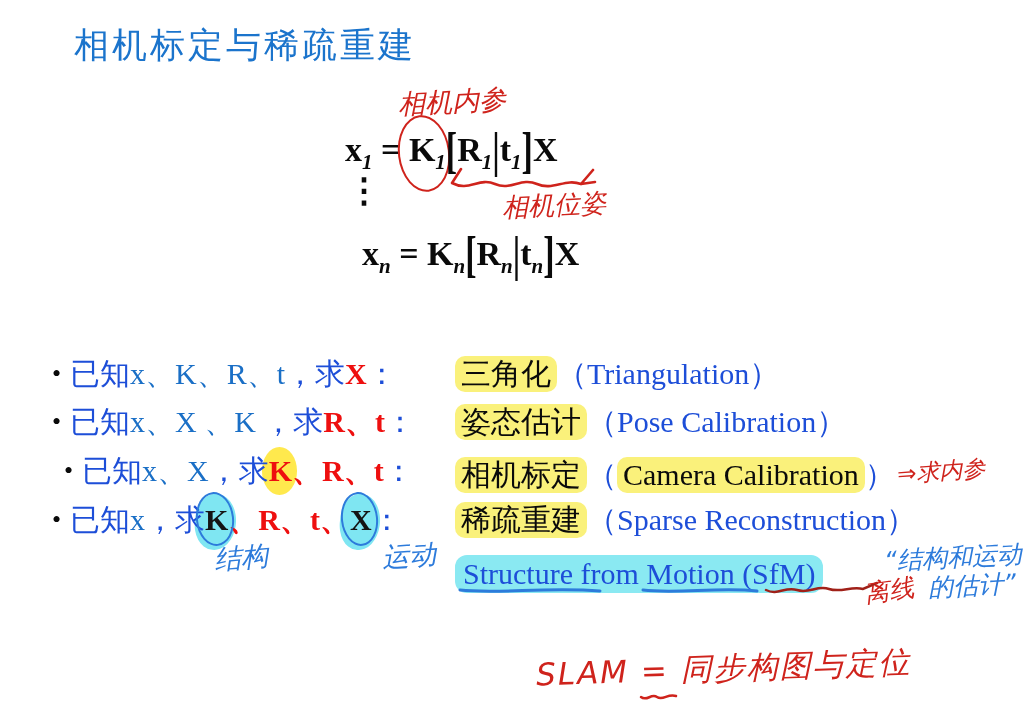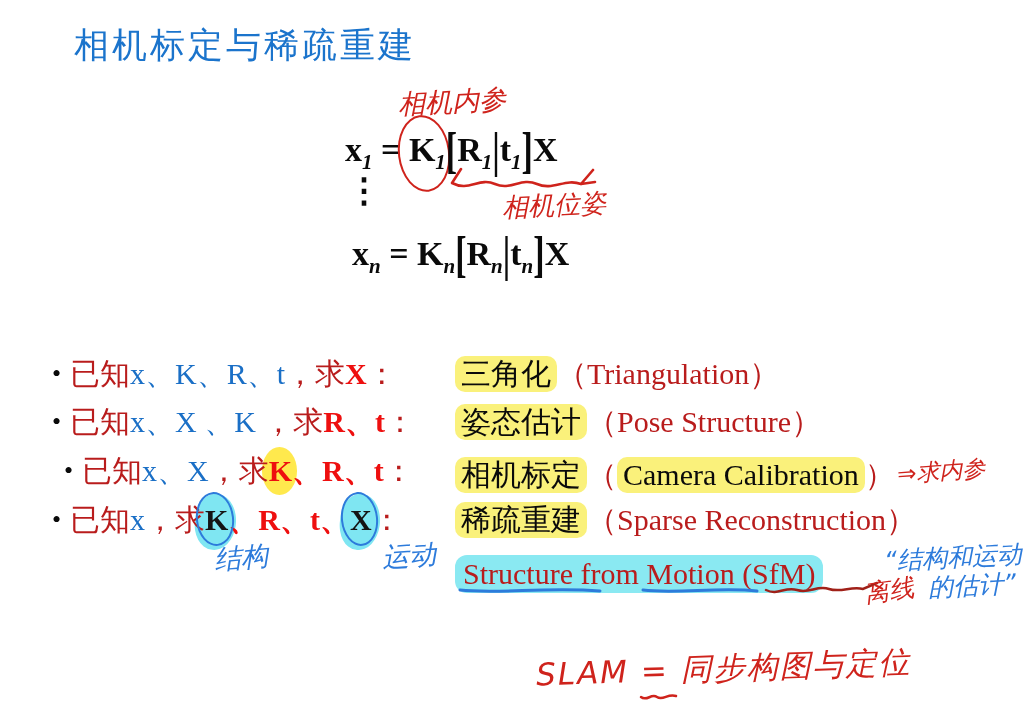--- a/index.html
+++ b/index.html
@@ -21,21 +21,21 @@
 
   
   .hw{font-family:"DejaVu Sans",sans-serif;font-style:italic;white-space:nowrap;}
   .hw-red{color:#cf231c;}
   .hw-blue{color:#2d7bdb;}
 
   
   .brow{font-size:30px;line-height:44px;white-space:nowrap;}
   .blue{color:#1a6fc6;font-weight:normal;}
   .red{color:#ee0f0f;font-weight:bold;}
-  .blk{color:#b91c1c;}
+  .blk{color:#1d4ed8;}
   .bmark{display:inline-block;width:18px;font-size:26px;vertical-align:2px;}
   .desc{left:455px;text-align:right;}
   .hl-y{background:#faf17b;border-radius:10px;padding:1px 6px 2px 6px;}
   .hl-c{background:#8ae9f2;border-radius:12px;padding:2px 8px 3px 8px;}
 
   
   .kyellow{position:relative;display:inline-block;}
   .kyellow::before{content:"";position:absolute;left:-7px;right:-5px;top:-2px;bottom:-2px;
         background:#ffe94d;border-radius:50%;z-index:-1;}
   .mark-cyan{position:relative;display:inline-block;color:#141414;font-weight:bold;}
@@ -61,36 +61,36 @@
   </div>
 
   <svg class="abs" style="left:447px;top:166px;" width="165" height="30" viewBox="0 0 165 30">
     <path d="M14,3 L5,17 M5,17 C 22,26 32,11 48,18 C 64,25 74,11 90,18 C 106,25 118,12 134,18 M134,18 L146,4 M134,18 L148,16" fill="none" stroke="#cf231c" stroke-width="2.6" stroke-linecap="round"></path>
   </svg>
 
   <div class="abs hw hw-red" style="left:502px;top:188px;font-size:26px;transform:rotate(-3deg);">相机位姿</div>
 
   <div class="abs vdots">⋮</div>
 
-  <div class="abs fm" style="left:352px;top:226px;">
+  <div class="abs fm" style="left:362px;top:226px;">
     <span>x</span><sub>n</sub><span> = </span><span>K</span><sub>n</sub><span class="bk">[</span><span>R</span><sub>n</sub><span class="bk">|</span><span>t</span><sub>n</sub><span class="bk">]</span><span>X</span>
   </div>
 
   <div class="abs brow" style="left:52px;top:352px;">
     <span class="bmark">•</span><span class="blk">已知</span><span class="blue">x、K、R、t</span><span class="blk">，求</span><span class="red">X</span><span class="blk">：</span>
   </div>
   <div class="abs brow desc" style="top:352px;">
     <span class="hl-y">三角化</span><span class="blk">（Triangulation）</span>
   </div>
 
   <div class="abs brow" style="left:52px;top:400px;">
     <span class="bmark">•</span><span class="blk">已知</span><span class="blue">x、X 、K </span><span class="blk">，求</span><span class="red">R、t</span><span class="blk">：</span>
   </div>
   <div class="abs brow desc" style="top:400px;">
-    <span class="hl-y">姿态估计</span><span class="blk">（Pose Structure）</span>
+    <span class="hl-y">姿态估计</span><span class="blk">（Pose Calibration）</span>
   </div>
 
   <div class="abs brow" style="left:52px;top:449px;margin-left:12px;">
     <span class="bmark">•</span><span class="blk">已知</span><span class="blue">x、X</span><span class="blk">，求</span><span class="red kyellow">K</span><span class="red">、R、t</span><span class="blk">：</span>
   </div>
   <div class="abs brow desc" style="top:449px;">
     <span class="hl-y">相机标定</span><span class="blk">（</span><span class="hl-y">Camera Calibration</span><span class="blk">）</span><span class="hw hw-red inline-hw">⇒求内参</span>
   </div>
 
   <div class="abs brow" style="left:52px;top:498px;">

